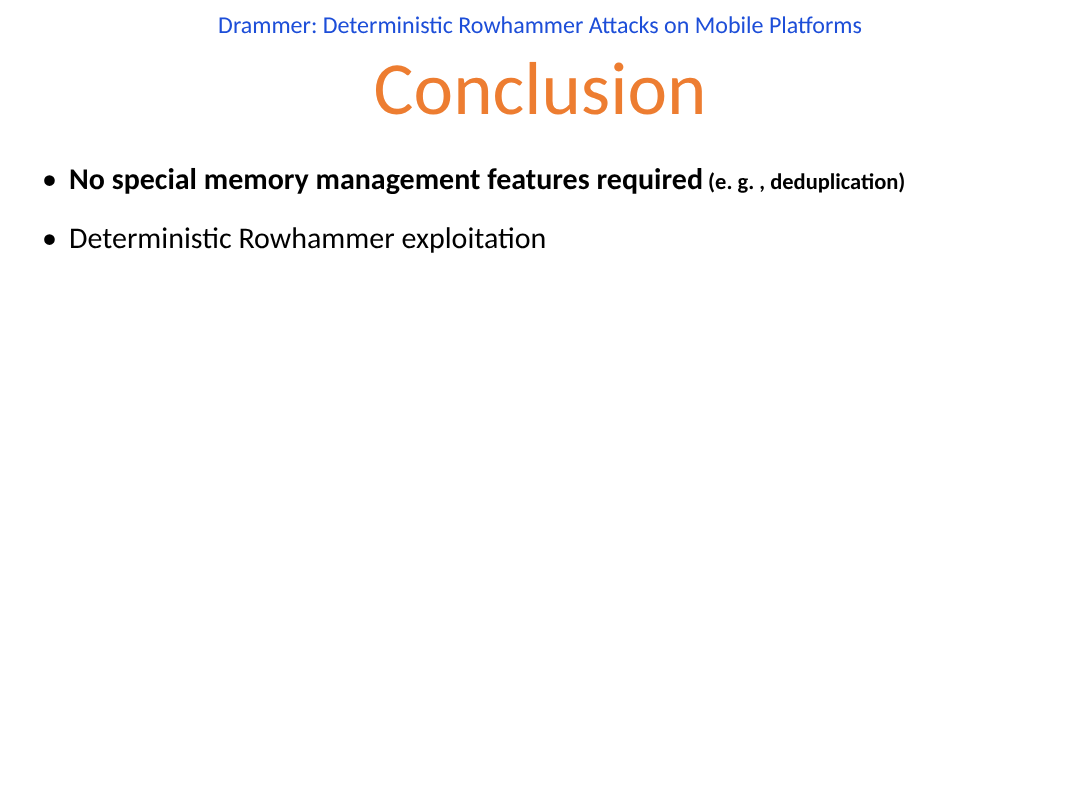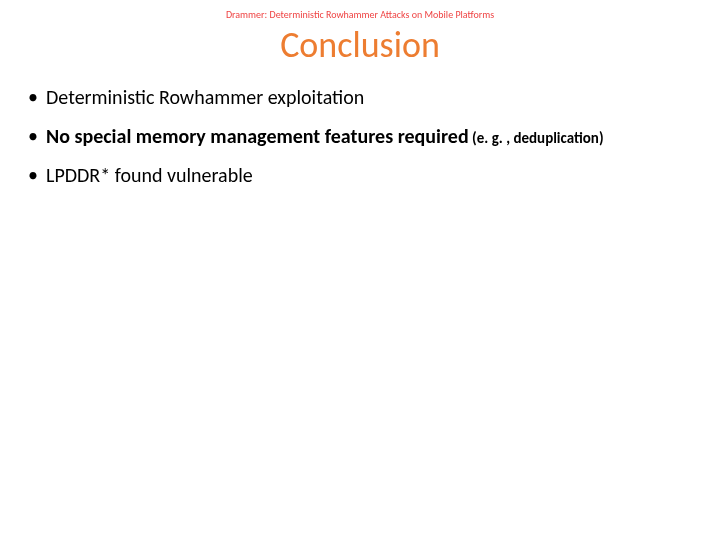--- a/index.html
+++ b/index.html
@@ -11,28 +11,28 @@
       color: #000000;
       overflow: hidden;
     }
     .slide {
       width: 100%;
       height: 100%;
       padding: 8px 18px 18px 18px;
     }
     .header {
       text-align: center;
-      font-size: 10px;
-      color: #ef4444;
+      font-size: 16px;
+      color: #1d4ed8;
       margin-bottom: 2px;
       font-family: Calibri, Arial, sans-serif;
     }
     .title {
       text-align: center;
-      font-size: 36px;
+      font-size: 50px;
       color: #ED7D31;
       font-weight: 400;
       margin-bottom: 18px;
       font-family: "Calibri Light", Calibri, sans-serif;
     }
     .bullets {
       list-style: none;
       padding-left: 10px;
     }
     .bullets li {
@@ -57,19 +57,18 @@
       font-weight: 700;
     }
   </style>
 </head>
 <body>
 
 <div class="slide">
   <div class="header">Drammer: Deterministic Rowhammer Attacks on Mobile Platforms</div>
   <div class="title">Conclusion</div>
   <ul class="bullets">
-    <li>Deterministic Rowhammer exploitation</li>
     <li>
       <span class="bold">No special memory management features required</span><span class="trail"> (e. g. , deduplication)</span>
     </li>
-    <li>LPDDR* found vulnerable</li>
+    <li>Deterministic Rowhammer exploitation</li>
   </ul>
 </div>
 
 </body></html>

